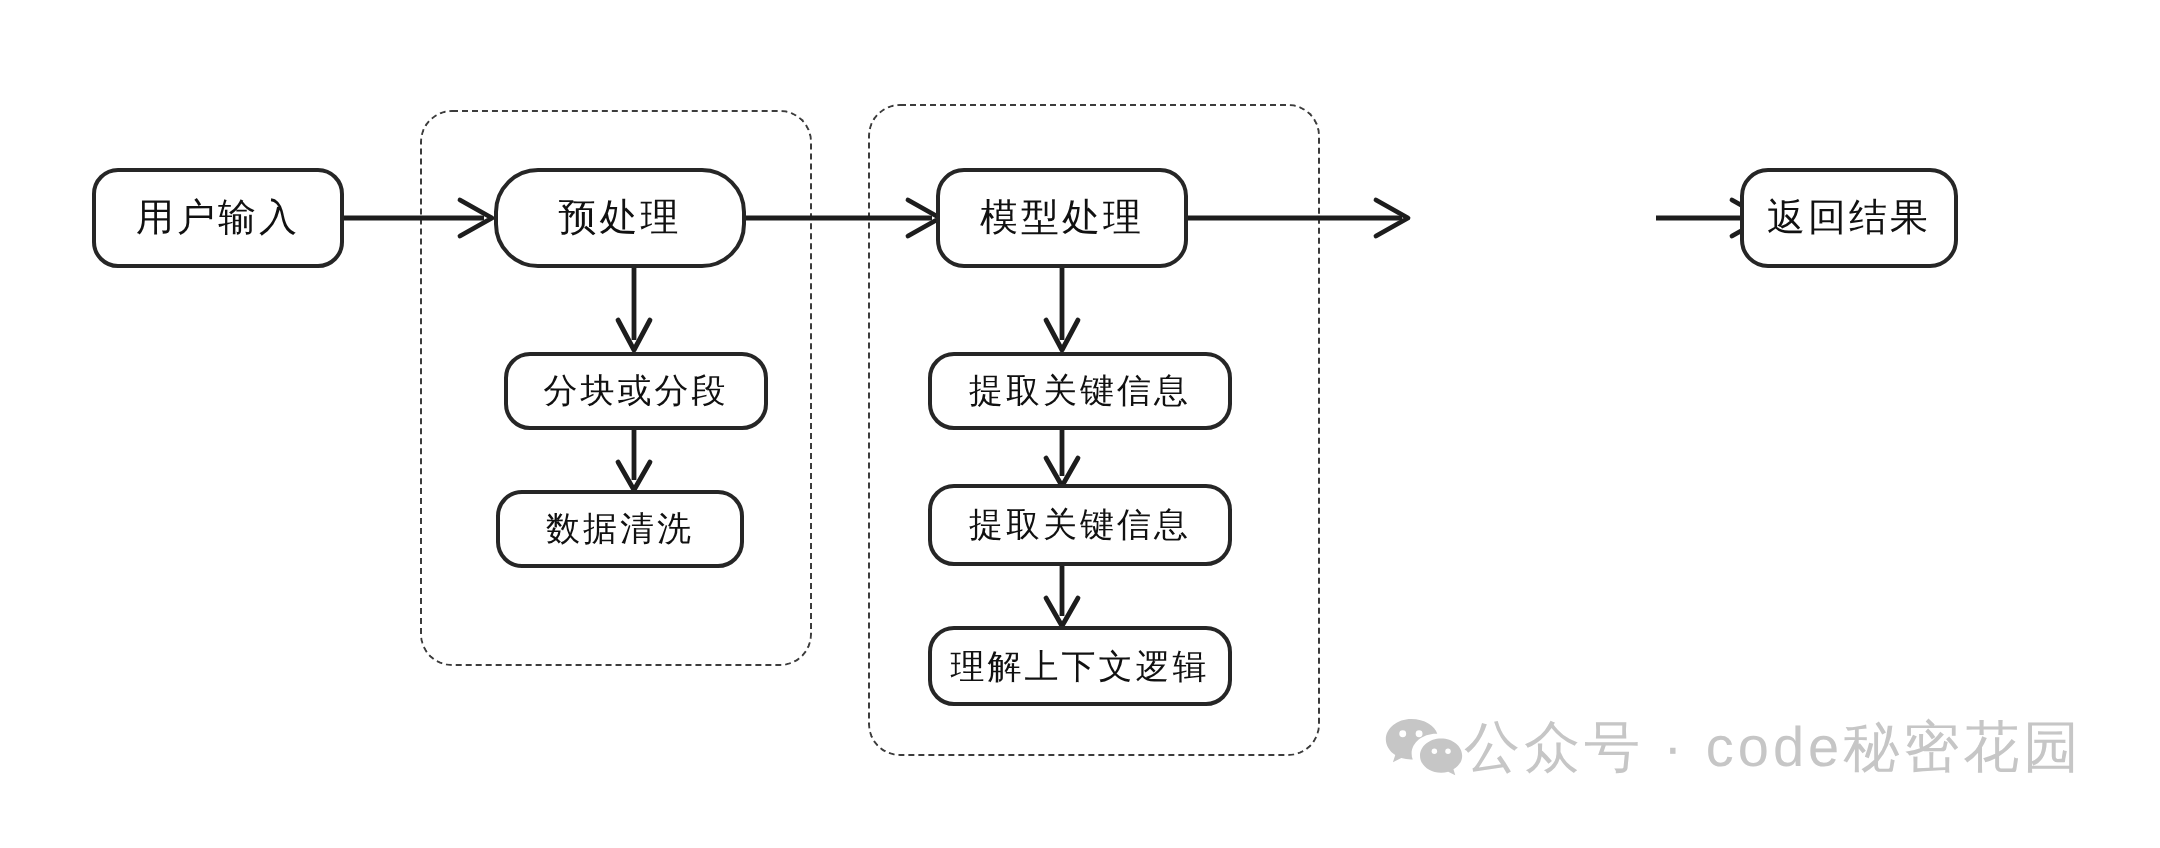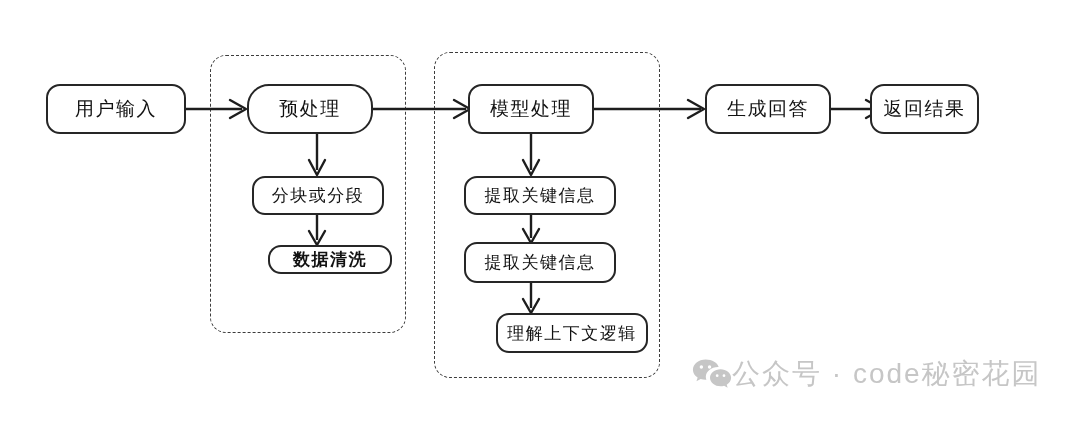--- a/index.html
+++ b/index.html
@@ -125,37 +125,36 @@
   <svg class="arrow" style="left:591px; top:95px;" width="122" height="30" viewBox="0 0 122 30">
     <line x1="0" y1="14" x2="110" y2="14" stroke-width="2.4"></line>
     <path d="M97 5 L113 14 L97 23" stroke-width="2.4" stroke-linecap="round" stroke-linejoin="round"></path>
   </svg>
 
   <svg class="arrow" style="left:828px; top:95px;" width="62" height="30" viewBox="0 0 62 30">
     <line x1="0" y1="14" x2="50" y2="14" stroke-width="2.4"></line>
     <path d="M38 5 L54 14 L38 23" stroke-width="2.4" stroke-linecap="round" stroke-linejoin="round"></path>
   </svg>
 
-  <div class="node lg" style="left:46px; top:84px; width:140px; height:50px;">用户输入</div>
+  <div class="node lg" style="left:46px; top:84px; width:126px; height:50px;border-radius:13px;">用户输入</div>
 
   <div class="node lg" style="left:247px; top:84px; width:126px; height:50px;border-radius:22px;">预处理</div>
 
   <div class="node sm" style="left:252px; top:176px; width:132px; height:39px;">分块或分段</div>
 
-  <div class="node sm" style="left:268px; top:245px; width:124px; height:29px;font-weight:bold;">数据清洗</div>
+  <div class="node sm" style="left:248px; top:245px; width:124px; height:39px;">数据清洗</div>
 
   <div class="node lg" style="left:468px; top:84px; width:126px; height:50px;">模型处理</div>
 
   <div class="node sm" style="left:464px; top:176px; width:152px; height:39px;">提取关键信息</div>
 
   <div class="node sm" style="left:464px; top:242px; width:152px; height:41px;">提取关键信息</div>
 
-  <div class="node sm" style="left:464px; top:313px; width:152px; height:40px;margin-left:32px;">理解上下文逻辑</div>
+  <div class="node sm" style="left:464px; top:313px; width:152px; height:40px;">理解上下文逻辑</div>
 
-  <div class="node lg" style="left:705px; top:84px; width:126px; height:50px;">生成回答</div>
 
   <div class="node lg" style="left:870px; top:84px; width:109px; height:50px;">返回结果</div>
 
   <div id="watermark" style="left:692px; top:357px;">
     <svg class="wechat-icon" viewBox="0 0 44 36">
       <g fill="#c6c6c6">
         <path d="M15 2C7.3 2 1 7 1 13.2c0 3.5 2 6.6 5.2 8.7l-1.3 4 4.6-2.4c1.7.5 3.6.8 5.5.8h.8c-.4-1-.6-2.1-.6-3.2 0-6 6-10.9 13.4-10.9h.7C28.2 5.8 22.2 2 15 2z"></path>
         <ellipse cx="10.3" cy="10.2" rx="1.9" ry="1.9" fill="#ffffff"></ellipse>
         <ellipse cx="19.3" cy="10.2" rx="1.9" ry="1.9" fill="#ffffff"></ellipse>
         <path d="M43 22.2c0-5.2-5.2-9.4-11.6-9.4s-11.6 4.2-11.6 9.4 5.2 9.4 11.6 9.4c1.4 0 2.7-.2 3.9-.6l3.9 2-1-3.3c2.9-1.7 4.8-4.4 4.8-7.5z"></path>

